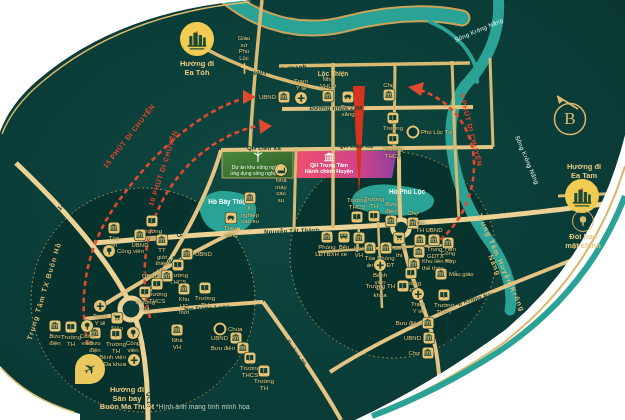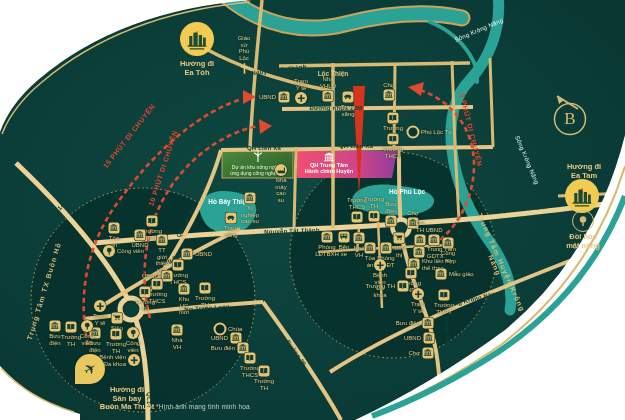--- a/index.html
+++ b/index.html
@@ -733,21 +733,21 @@
 Ea Tóh</div>
       <div class="marker" style="left: 197px; top: 41px;"><svg width="35" height="35" viewBox="0 0 34 34">
           <use href="#i-logo"></use>
         </svg></div>
       <div class="dir-lbl" style="left: 584px; top: 171px;">Hướng đi
 Ea Tam</div>
       <div class="marker" style="left: 582px; top: 198px;"><svg width="35" height="35" viewBox="0 0 34 34">
           <use href="#i-logo"></use>
         </svg></div>
       <div class="dir-lbl" style="left: 583px; top: 241px;">Đồi hoa
-mặt nông</div>
+mặt chính</div>
       <div class="marker" style="left: 583px; top: 221px;">
         <div class="ringtree">
           <svg viewBox="0 0 12 12">
             <circle cx="6" cy="4.4" r="3.2"></circle>
             <path d="M5.3,7 h1.4 V11 H5.3 Z"></path>
           </svg>
         </div>
       </div>
       <div class="dir-lbl" style="left: 127px; top: 399px;">Hướng đi
 Sân bay

